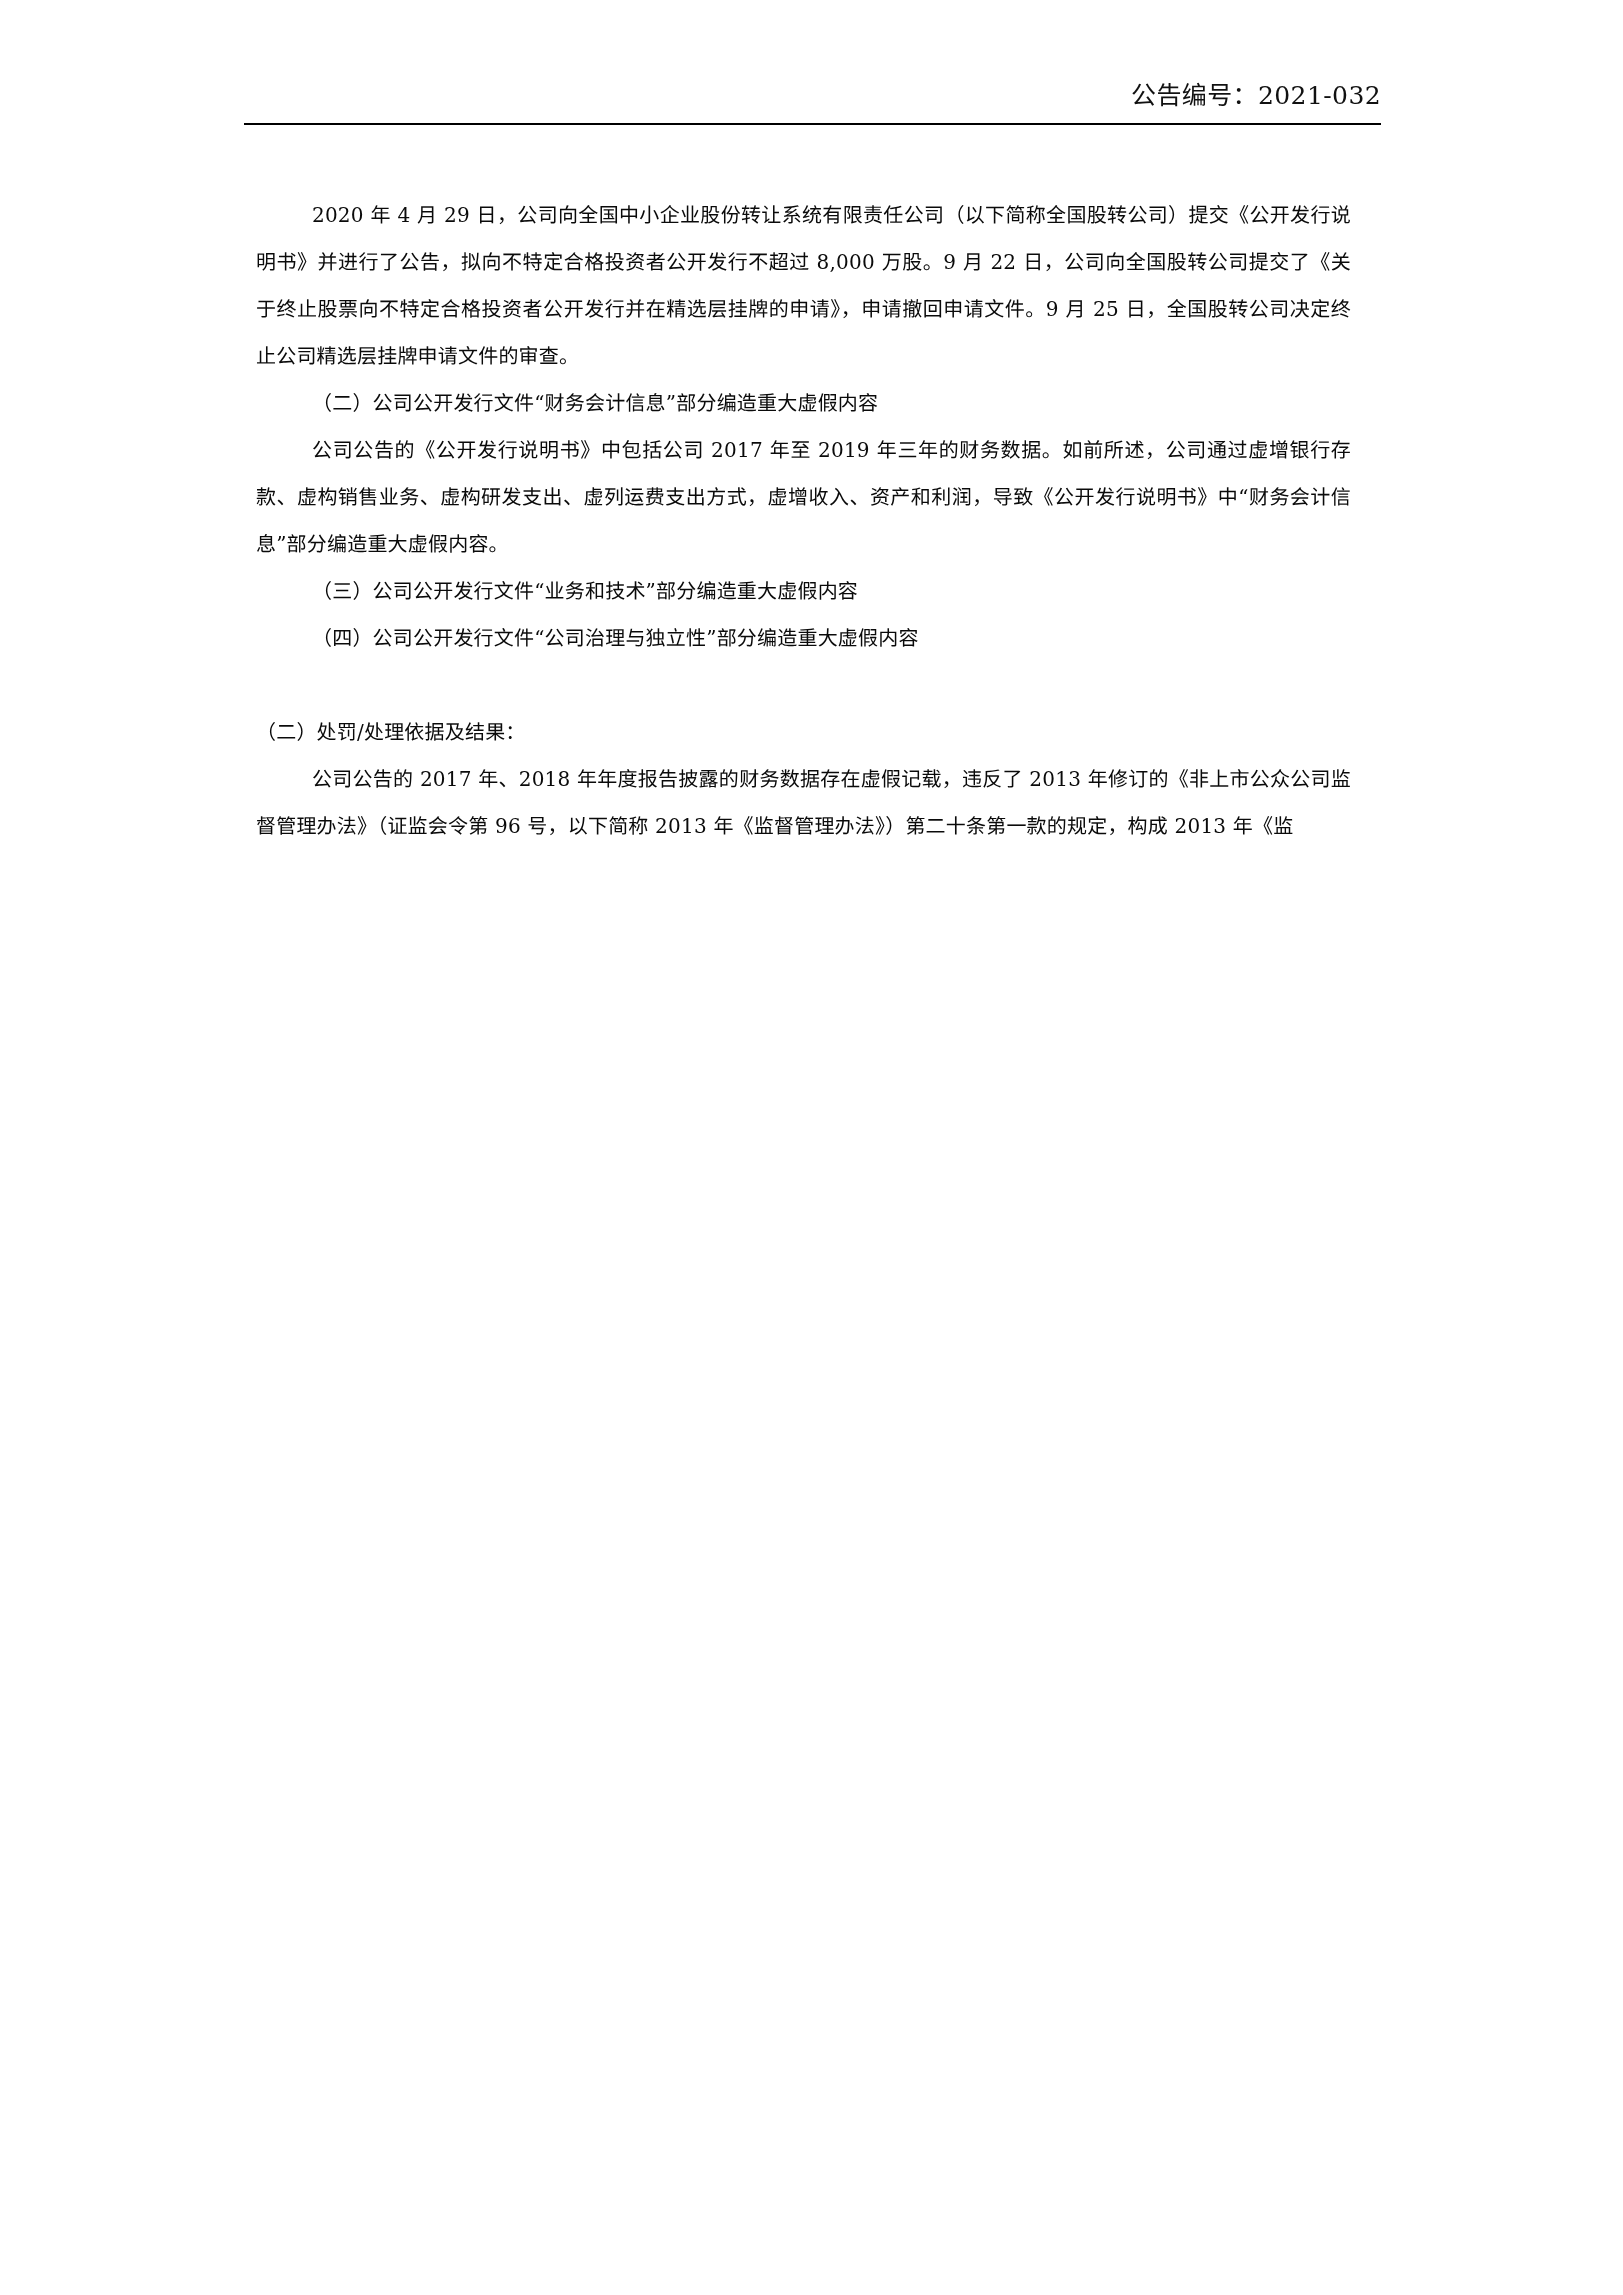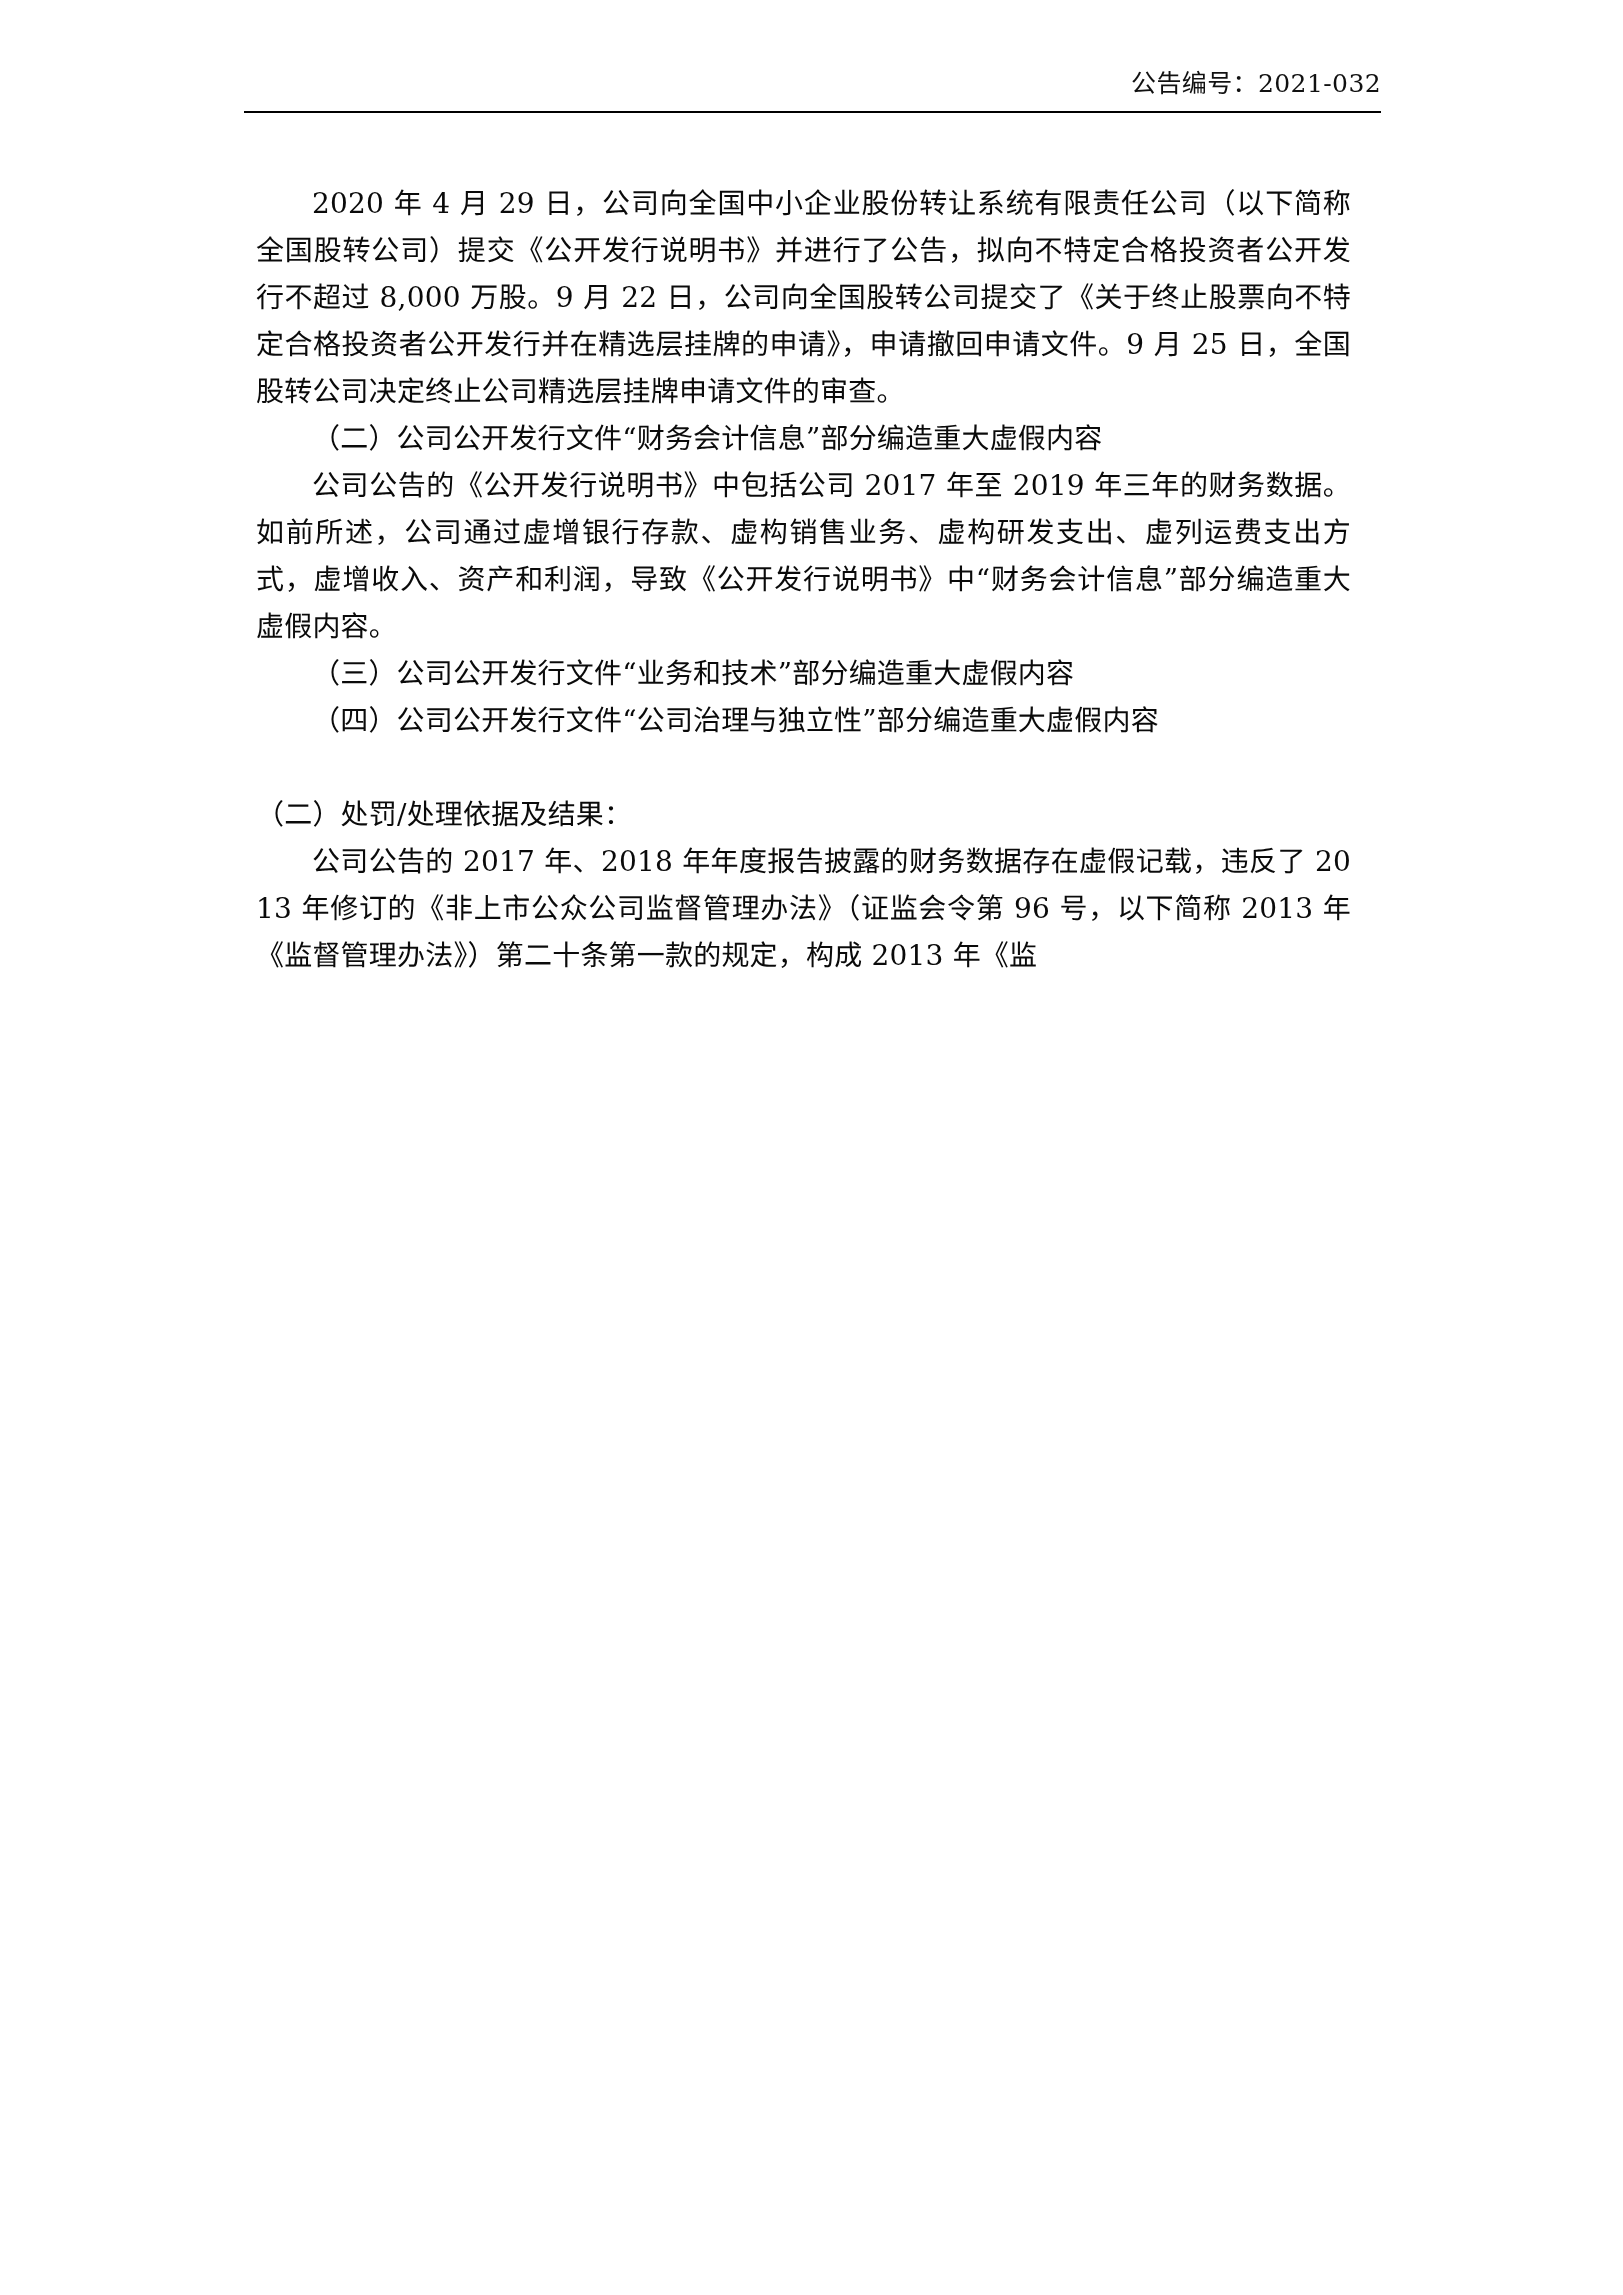--- a/index.html
+++ b/index.html
@@ -6,21 +6,21 @@
   html, body {
     margin: 0;
     padding: 0;
     background: #ffffff;
   }
   .page {
     position: relative;
     width: 1623px;
     height: 1979px;
     background: #ffffff;
-    margin: 4px auto;
+    margin: 16px auto;
     overflow: hidden;
     font-family: "DejaVu Serif", "Liberation Serif", serif;
     color: #000000;
     box-sizing: border-box;
   }
 
   
   .page-header {
     position: absolute;
     left: 244px;
@@ -44,21 +44,21 @@
   }
 
   
   .body-area {
     position: absolute;
     left: 256px;
     top: 176px;
     width: 1095px;
   }
   .para {
-    font-size: 28px;
+    font-size: 20px;
     line-height: 47px;
     text-align: justify;
     text-justify: inter-ideograph;
     letter-spacing: 0.2px;
     margin: 0;
     color: #0a0a0a;
     font-family: "DejaVu Serif", "Liberation Serif", serif;
     word-break: break-all;
   }
   .para.indent {

